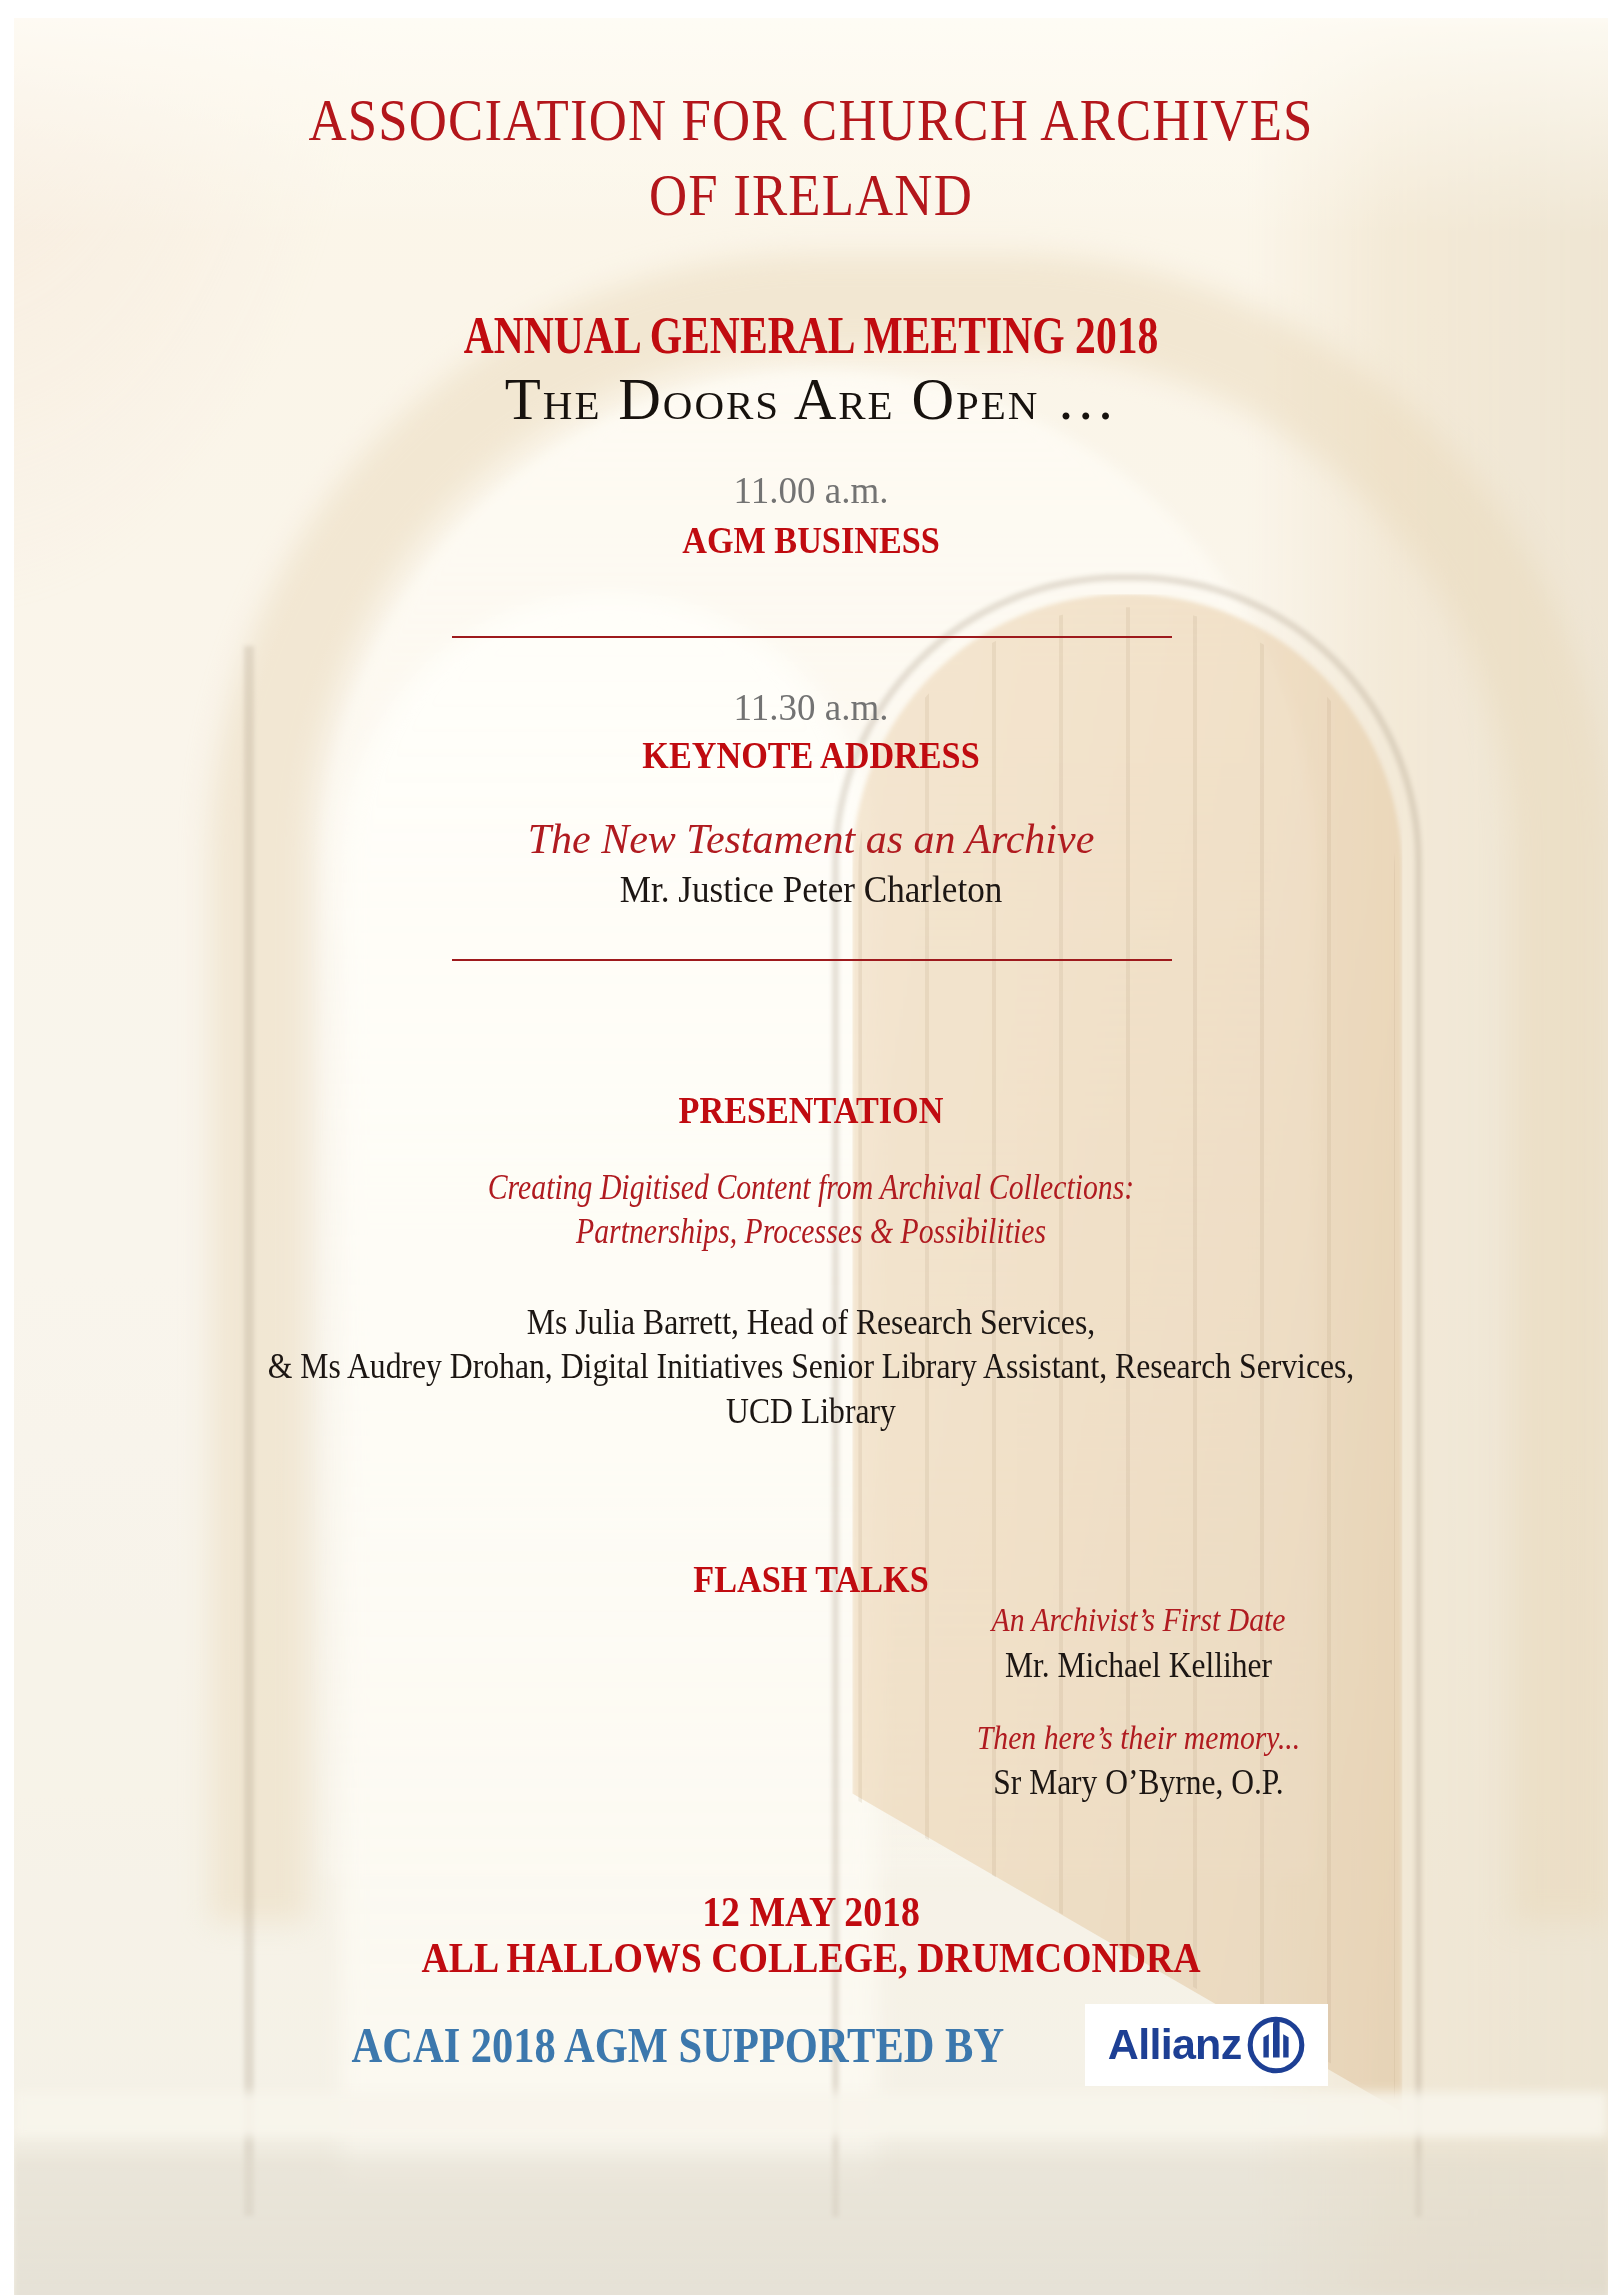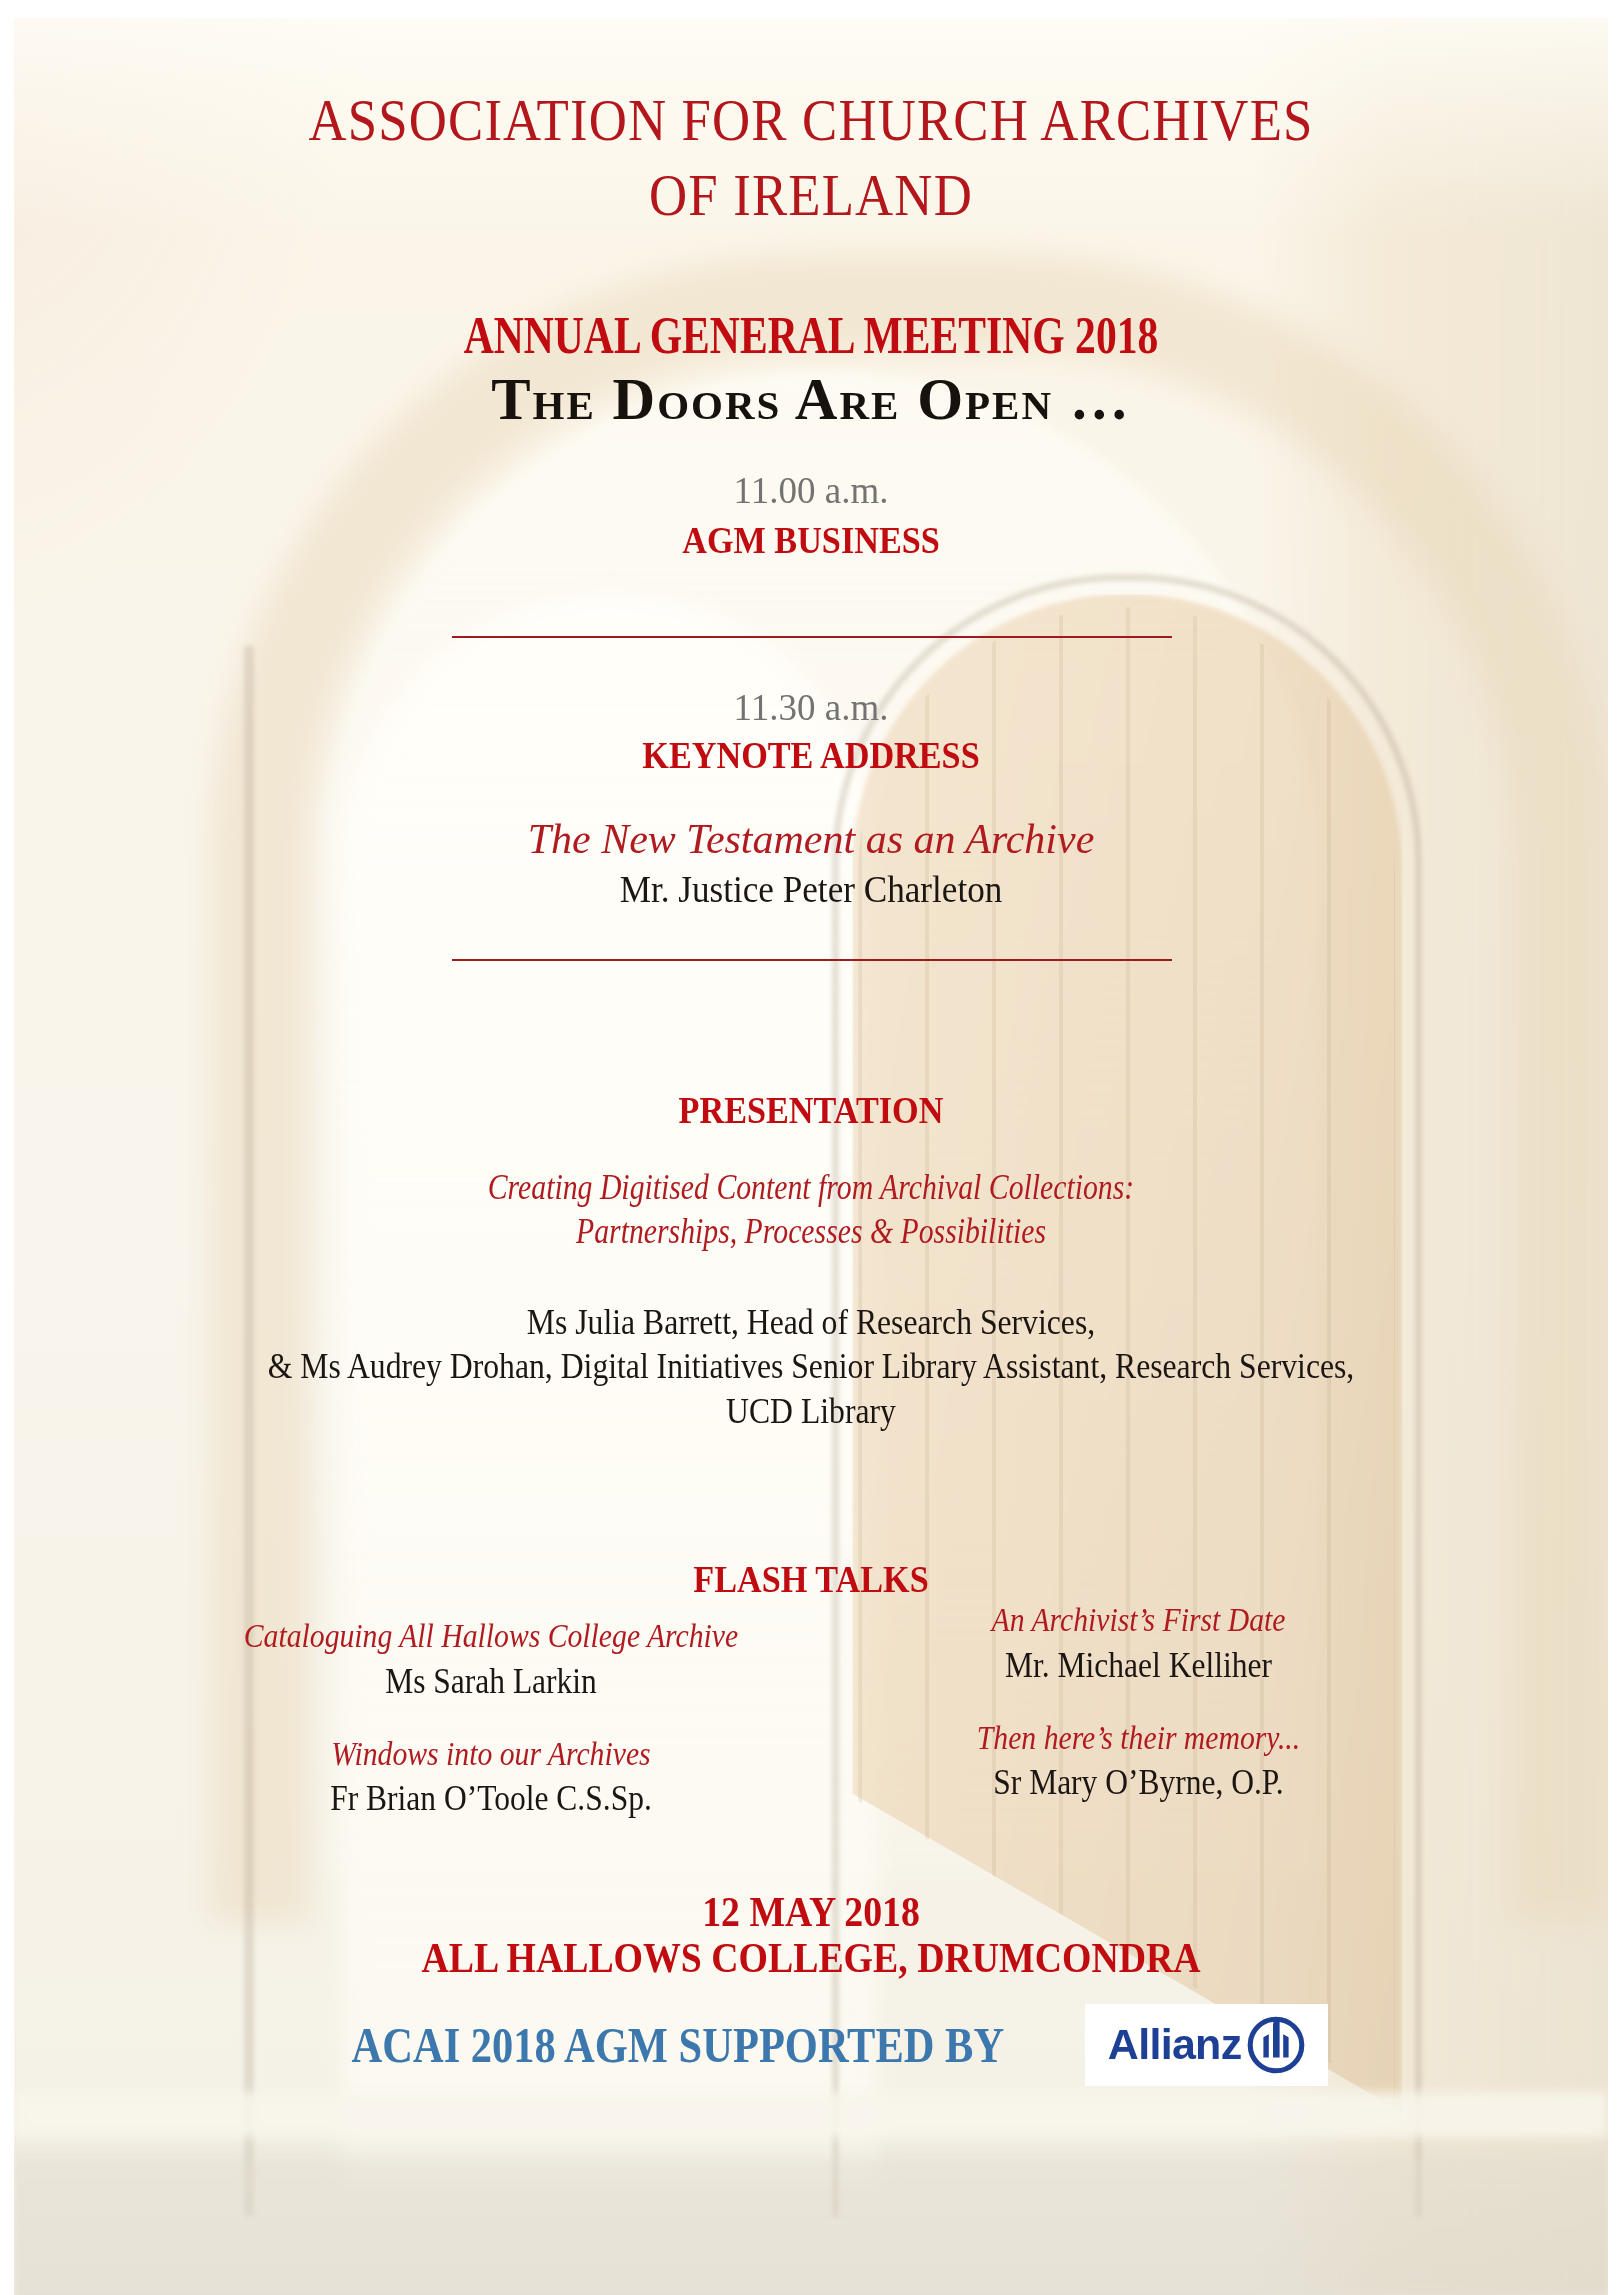--- a/index.html
+++ b/index.html
@@ -40,21 +40,21 @@
     background:linear-gradient(180deg,rgba(255,253,247,.85),rgba(255,253,247,0));}
   .wash{left:0;top:0;width:100%;height:100%;background:rgba(255,252,246,.42);}
   
   .content{position:absolute;inset:0;z-index:2;padding-left:20px;}
   .line{position:absolute;left:0;right:0;text-align:center;white-space:nowrap;}
   .sx80{transform:scaleX(.80)} .sx85{transform:scaleX(.85)} .sx88{transform:scaleX(.88)}
   .sx90{transform:scaleX(.90)} .sx95{transform:scaleX(.95)}
   .org{font-size:60px;line-height:68px;color:#b3161b;letter-spacing:1.3px;}
   .red-head{font-weight:bold;color:#c00b10;}
   .black-time{font-weight:normal;color:#737373;}
-  .tagline{font-variant:small-caps;font-weight:bold;color:#17120e;letter-spacing:2px;}
+  .tagline{font-variant:small-caps;font-weight:normal;color:#17120e;letter-spacing:2px;}
   .italic-red{font-style:italic;color:#b01b20;}
   .body-black{color:#1c1613;}
   .rule{position:absolute;height:2px;background:#9e1a1d;}
   .col{position:absolute;text-align:center;}
   .sponsor-row{position:absolute;left:0;right:0;top:1989px;height:111px;display:flex;
     align-items:center;justify-content:center;gap:23.6px;}
   .sponsor-text{font-size:50px;font-weight:bold;color:#3c78ad;transform:scaleX(.85);white-space:nowrap;}
   .allianz-box{background:#ffffff;width:243px;height:82px;display:flex;align-items:center;
     justify-content:center;gap:4px;flex:0 0 auto;}
   .allianz-word{font-family:"Liberation Sans","DejaVu Sans",sans-serif;font-weight:bold;
@@ -101,26 +101,20 @@
 
   <div class="line red-head sx90" style="top:1088px;font-size:38px;line-height:44px;">PRESENTATION</div>
   <div class="line italic-red sx85" style="top:1167px;font-size:35px;line-height:42px;">Creating Digitised Content from Archival Collections:</div>
   <div class="line italic-red sx85" style="top:1211px;font-size:35px;line-height:42px;">Partnerships, Processes &amp; Possibilities</div>
   <div class="line body-black sx88" style="top:1301px;font-size:36px;line-height:43px;">Ms Julia Barrett, Head of Research Services,</div>
   <div class="line body-black sx88" style="top:1345px;font-size:36px;line-height:43px;">&amp; Ms Audrey Drohan, Digital Initiatives Senior Library Assistant, Research Services,</div>
   <div class="line body-black sx88" style="top:1390px;font-size:36px;line-height:43px;">UCD Library</div>
 
   <div class="line red-head sx90" style="top:1557px;font-size:38px;line-height:44px;">FLASH TALKS</div>
 
-  <div class="col" style="left:92px;top:1615px;width:798px;">
-    <div class="italic-red sx90" style="font-size:33px;line-height:42px;">Cataloguing All Hallows College Archive</div>
-    <div class="body-black sx90" style="font-size:35px;line-height:43px;margin-top:2.6px;">Ms Sarah Larkin</div>
-    <div class="italic-red sx90" style="font-size:33px;line-height:42px;margin-top:30px;">Windows into our Archives</div>
-    <div class="body-black sx90" style="font-size:35px;line-height:43px;margin-top:2.6px;">Fr Brian O’Toole C.S.Sp.</div>
-  </div>
   <div class="col" style="left:798px;top:1599px;width:681px;">
     <div class="italic-red sx90" style="font-size:33px;line-height:42px;">An Archivist’s First Date</div>
     <div class="body-black sx90" style="font-size:35px;line-height:43px;margin-top:2.6px;">Mr. Michael Kelliher</div>
     <div class="italic-red sx90" style="font-size:33px;line-height:42px;margin-top:30px;">Then here’s their memory...</div>
     <div class="body-black sx90" style="font-size:35px;line-height:43px;margin-top:2.6px;">Sr Mary O’Byrne, O.P.</div>
   </div>
 
   <div class="line red-head sx90" style="top:1888px;font-size:42px;line-height:48px;">12 MAY 2018</div>
   <div class="line red-head sx90" style="top:1934px;font-size:42px;line-height:48px;">ALL HALLOWS COLLEGE, DRUMCONDRA</div>
 

